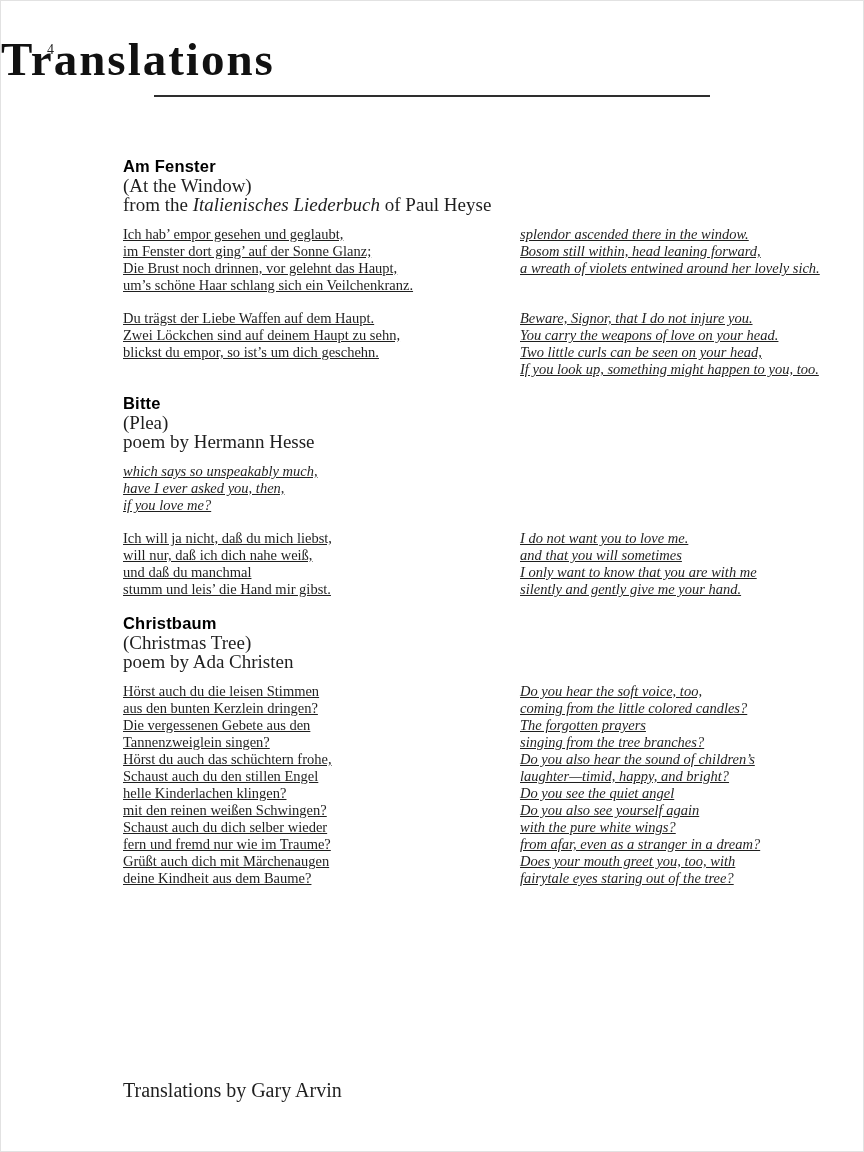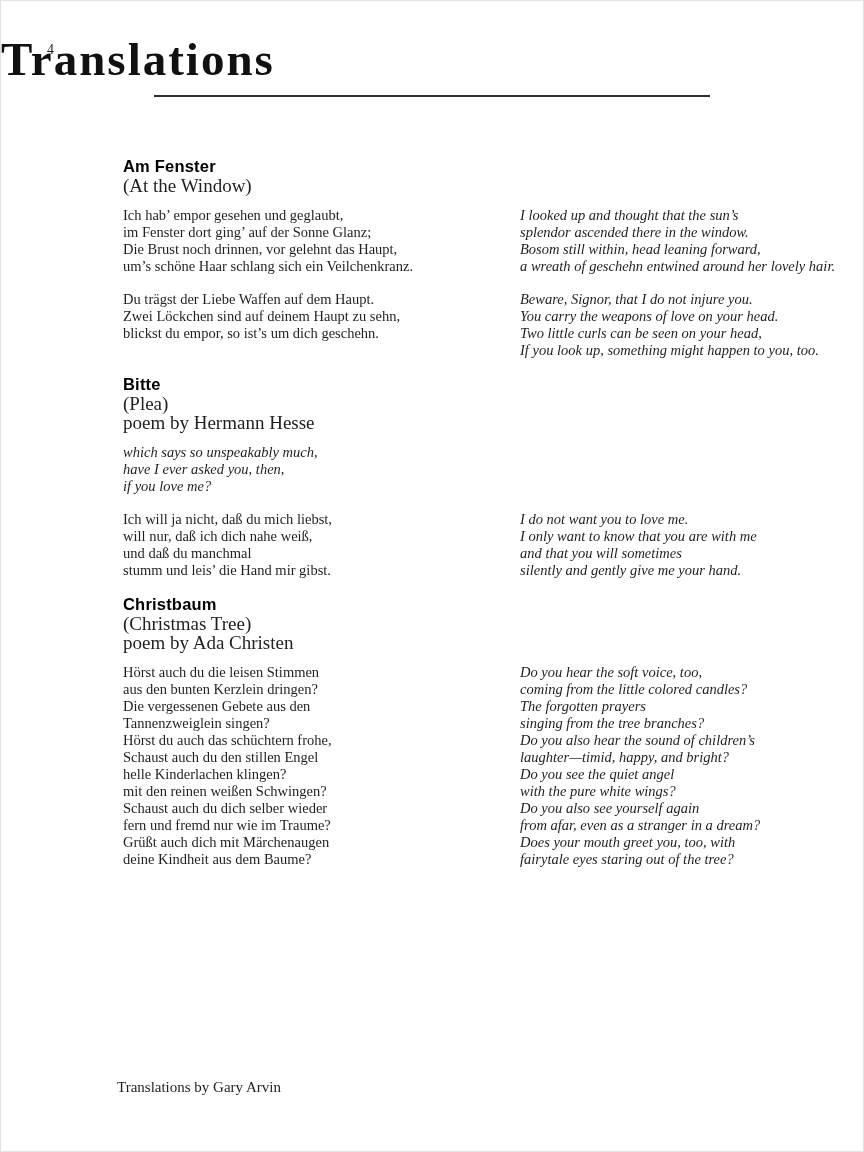--- a/index.html
+++ b/index.html
@@ -67,74 +67,75 @@
   .section-subtitle,
   .section-attribution {
     font-size: 19px;
     line-height: 19px;
     color: #1f1f1f;
   }
   .italic { font-style: italic; }
   .stanza-row {
     display: flex;
     margin-bottom: 16px;
+    text-decoration: underline;
   }
   .col-german {
     width: 397px;
     flex: 0 0 397px;
   }
   .col-english {
     flex: 1 1 auto;
   }
   .poem-line {
     font-size: 14.5px;
     line-height: 17px;
     white-space: nowrap;
   }
   .col-english .poem-line {
     font-style: italic;
   }
   .footer {
     position: absolute;
     top: 1078px;
-    left: 116px;
-    font-size: 15px;
+    left: 122px;
+    font-size: 20px;
     color: #1f1f1f;
   }
 </style>
 </head>
 <body>
 
 <div class="page">
   <div class="page-number">4</div>
 
   <header class="title-block">
     <h1 class="doc-title">Translations</h1>
     <div class="title-rule"></div>
   </header>
 
   <main class="content">
   <section class="poem-section">
     <div class="section-header">
       <h2 class="section-title">Am Fenster</h2>
       <div class="section-subtitle">(At the Window)</div>
+      <div class="section-attribution"><span>from the </span><span class="italic">Italienisches Liederbuch</span><span> of Paul Heyse</span></div>
     </div>
     <div class="stanzas">
           <div class="stanza-row">
             <div class="col col-german">
               <div class="poem-line">Ich hab’ empor gesehen und geglaubt,</div>
               <div class="poem-line">im Fenster dort ging’ auf der Sonne Glanz;</div>
               <div class="poem-line">Die Brust noch drinnen, vor gelehnt das Haupt,</div>
               <div class="poem-line">um’s schöne Haar schlang sich ein Veilchenkranz.</div>
             </div>
             <div class="col col-english">
-              <div class="poem-line">I looked up and thought that the sun’s</div>
               <div class="poem-line">splendor ascended there in the window.</div>
               <div class="poem-line">Bosom still within, head leaning forward,</div>
-              <div class="poem-line">a wreath of geschehn entwined around her lovely hair.</div>
+              <div class="poem-line">a wreath of violets entwined around her lovely sich.</div>
             </div>
           </div>
           <div class="stanza-row">
             <div class="col col-german">
               <div class="poem-line">Du trägst der Liebe Waffen auf dem Haupt.</div>
               <div class="poem-line">Zwei Löckchen sind auf deinem Haupt zu sehn,</div>
               <div class="poem-line">blickst du empor, so ist’s um dich geschehn.</div>
             </div>
             <div class="col col-english">
               <div class="poem-line">Beware, Signor, that I do not injure you.</div>
@@ -162,22 +163,22 @@
           </div>
           <div class="stanza-row">
             <div class="col col-german">
               <div class="poem-line">Ich will ja nicht, daß du mich liebst,</div>
               <div class="poem-line">will nur, daß ich dich nahe weiß,</div>
               <div class="poem-line">und daß du manchmal</div>
               <div class="poem-line">stumm und leis’ die Hand mir gibst.</div>
             </div>
             <div class="col col-english">
               <div class="poem-line">I do not want you to love me.</div>
+              <div class="poem-line">and that you will sometimes</div>
               <div class="poem-line">I only want to know that you are with me</div>
-              <div class="poem-line">and that you will sometimes</div>
               <div class="poem-line">silently and gently give me your hand.</div>
             </div>
           </div>
         </div>
   </section>
 
   <section class="poem-section">
     <div class="section-header">
       <h2 class="section-title">Christbaum</h2>
       <div class="section-subtitle">(Christmas Tree)</div>
@@ -200,22 +201,22 @@
               <div class="poem-line">deine Kindheit aus dem Baume?</div>
             </div>
             <div class="col col-english">
               <div class="poem-line">Do you hear the soft voice, too,</div>
               <div class="poem-line">coming from the little colored candles?</div>
               <div class="poem-line">The forgotten prayers</div>
               <div class="poem-line">singing from the tree branches?</div>
               <div class="poem-line">Do you also hear the sound of children’s</div>
               <div class="poem-line">laughter—timid, happy, and bright?</div>
               <div class="poem-line">Do you see the quiet angel</div>
+              <div class="poem-line">Do you also see yourself again</div>
               <div class="poem-line">with the pure white wings?</div>
-              <div class="poem-line">Do you also see yourself again</div>
               <div class="poem-line">from afar, even as a stranger in a dream?</div>
               <div class="poem-line">Does your mouth greet you, too, with</div>
               <div class="poem-line">fairytale eyes staring out of the tree?</div>
             </div>
           </div>
         </div>
   </section>
 </main>
 
   <footer class="footer">

